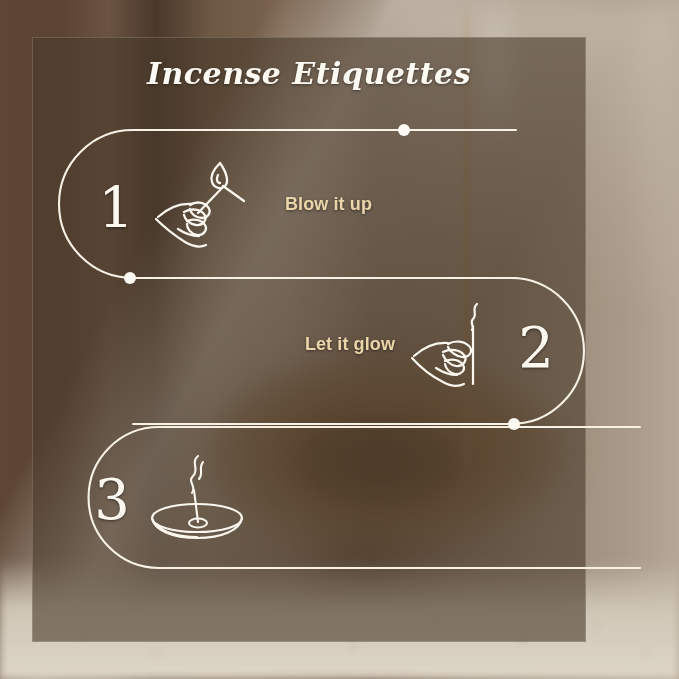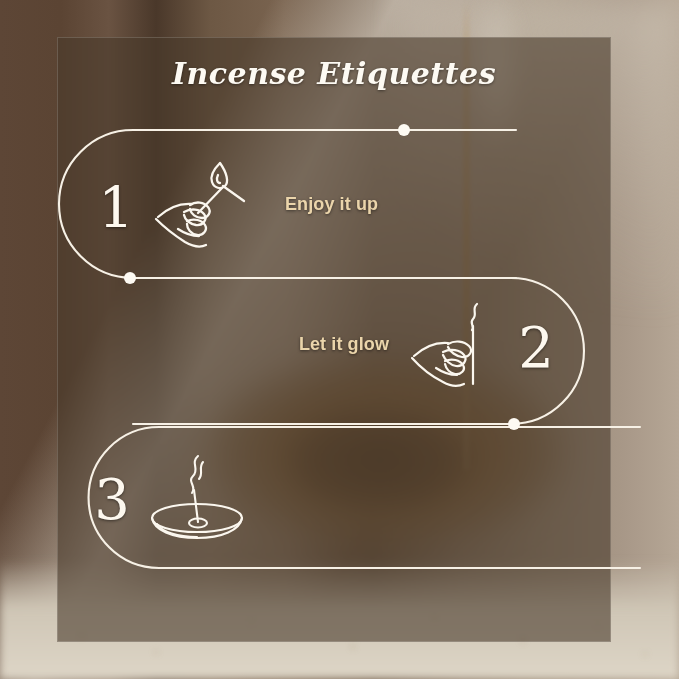--- a/index.html
+++ b/index.html
@@ -75,21 +75,21 @@
   
   #bg-haze{
     position:absolute; right:0; top:0; width:280px; height:300px;
     background:linear-gradient(210deg, rgba(214,206,192,0.55) 0%, rgba(214,206,192,0.12) 55%, rgba(0,0,0,0) 80%);
     filter:blur(16px);
   }
 
   
   #card{
     position:absolute;
-    left:57px; top:37px; width:554px; height:605px;
+    left:32px; top:37px; width:554px; height:605px;
     background:rgba(74,58,44,0.60);
     border:1px solid rgba(255,255,255,0.16);
     backdrop-filter:blur(1px);
   }
 
   
   #title{
     position:absolute; left:0; top:18px; width:100%;
     text-align:center;
     font-family:"DejaVu Serif", serif;
@@ -130,21 +130,21 @@
   }
 
   
   #step-1{ left:92px; top:155px; width:450px; }
   #step-1 .num{ font-size:56px; width:48px; }
   #step-1 .icon-wrap{ width:115px; height:105px; margin-left:8px; }
   #step-1 .texts{ margin-left:22px; text-align:left; }
 
   
   #step-2{ left:140px; top:300px; width:420px; justify-content:flex-end; }
-  #step-2 .texts{ text-align:center; margin-right:19px; }
+  #step-2 .texts{ text-align:center; margin-right:13px; }
   #step-2 .icon-wrap{ width:100px; height:95px; }
   #step-2 .num{ font-size:56px; width:48px; margin-left:4px; }
 
   
   #step-3{ left:88px; top:450px; width:460px; }
   #step-3 .num{ font-size:56px; width:48px; }
   #step-3 .icon-wrap{ width:110px; height:100px; margin-left:6px; }
   #step-3 .texts{ margin-left:16px; text-align:left; }
 </style>
 </head>
@@ -193,21 +193,21 @@
       <path d="M42 50 C48 46 56 47 60 52 C64 57 60 63 54 63 C48 63 43 59 42 54"></path>
       <path d="M36 57 C43 53 52 54 56 59 C60 64 55 71 48 70 C42 69 37 65 36 60"></path>
       <path d="M39 66 C46 63 54 65 57 70 C60 75 55 81 49 80 C43 79 39 74 39 69"></path>
 
       <path d="M10 62 C20 53 32 48 44 49"></path>
       <path d="M8 64 C16 72 26 80 37 87 C44 91 52 93 58 90"></path>
       <path d="M30 74 C36 78 44 81 51 81"></path>
     </svg>
   </div>
   <div class="texts">
-    <div class="step-head">Enjoy it up</div>
+    <div class="step-head">Blow it up</div>
   </div>
 </div>
 
 <div class="step" id="step-2">
   <div class="texts">
     <div class="step-head">Let it glow</div>
   </div>
   <div class="icon-wrap">
     <svg width="100" height="95" viewBox="0 0 100 95" fill="none" stroke="#fbf7ef" stroke-width="2.2" stroke-linecap="round" stroke-linejoin="round">
 

